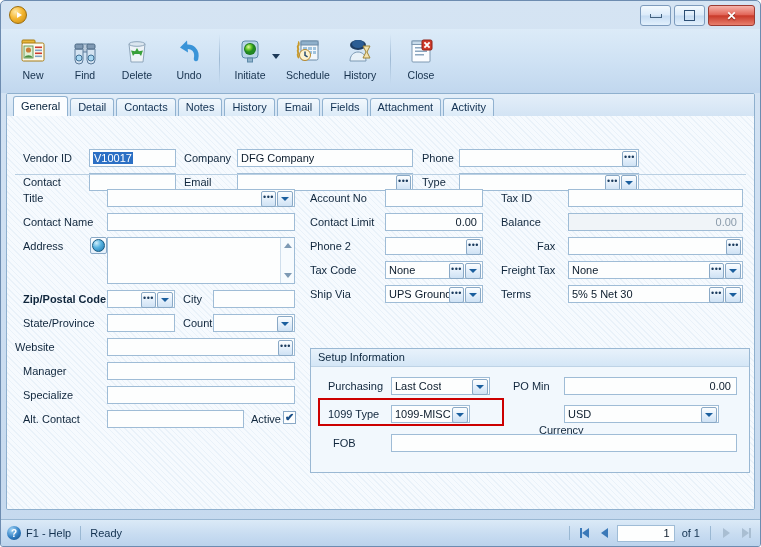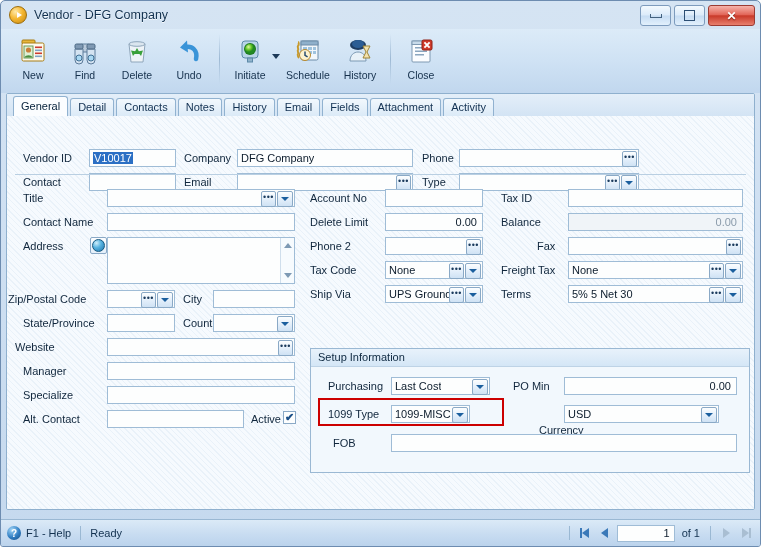--- a/index.html
+++ b/index.html
@@ -115,21 +115,20 @@
 </style>
 </head>
 <body>
 
 <div class="window">
 
   <div class="titlebar">
     <div class="title-icon">
         <div class="tri"></div>
       </div>
-    <div class="title-text">Vendor - DFG Company</div>
     <div class="winbtns">
       <div class="wb">
           <div class="m"></div>
         </div>
       <div class="wb">
           <div class="x"></div>
         </div>
       <div class="wb close">
           <span class="cx">✕</span>
         </div>
@@ -348,21 +347,21 @@
       <div class="globe" style="left:83px;top:121px;">
           <div class="ball"></div>
         </div>
       <div class="textarea" style="left:100px;top:121px;width:188px;height:47px;">
         <div class="ta-sb">
           <div class="ta-up"></div>
           <div class="ta-dn"></div>
         </div>
       </div>
 
-      <div class="lbl" style="left:1px;top:177px;">Zip/Postal Code</div>
+      <div class="lbl" style="left:16px;top:177px;font-weight:bold;">Zip/Postal Code</div>
       <div class="fld" style="left:100px;top:174px;width:68px;">
         <span class="val"></span>
         <div class="btn-el" style="right:18px;">
             <span class="dots">•••</span>
           </div>
         <div class="btn-dd" style="right:1px;">
             <span class="chev"></span>
           </div>
       </div>
       <div class="lbl" style="left:176px;top:177px;">City</div>
@@ -407,21 +406,21 @@
       <div class="lbl" style="left:244px;top:297px;">Active</div>
       <div class="cbx" style="left:276px;top:295px;">
           <span class="tick">✔</span>
         </div>
 
       <div class="lbl" style="left:303px;top:76px;">Account No</div>
       <div class="fld" style="left:378px;top:73px;width:98px;">
         <span class="val"></span>
       </div>
 
-      <div class="lbl" style="left:303px;top:100px;">Delete Limit</div>
+      <div class="lbl" style="left:303px;top:100px;">Contact Limit</div>
       <div class="fld num" style="left:378px;top:97px;width:98px;">
         <span class="val">0.00</span>
       </div>
 
       <div class="lbl" style="left:303px;top:124px;">Phone 2</div>
       <div class="fld" style="left:378px;top:121px;width:98px;">
         <span class="val"></span>
         <div class="btn-el" style="right:1px;">
             <span class="dots">•••</span>
           </div>

